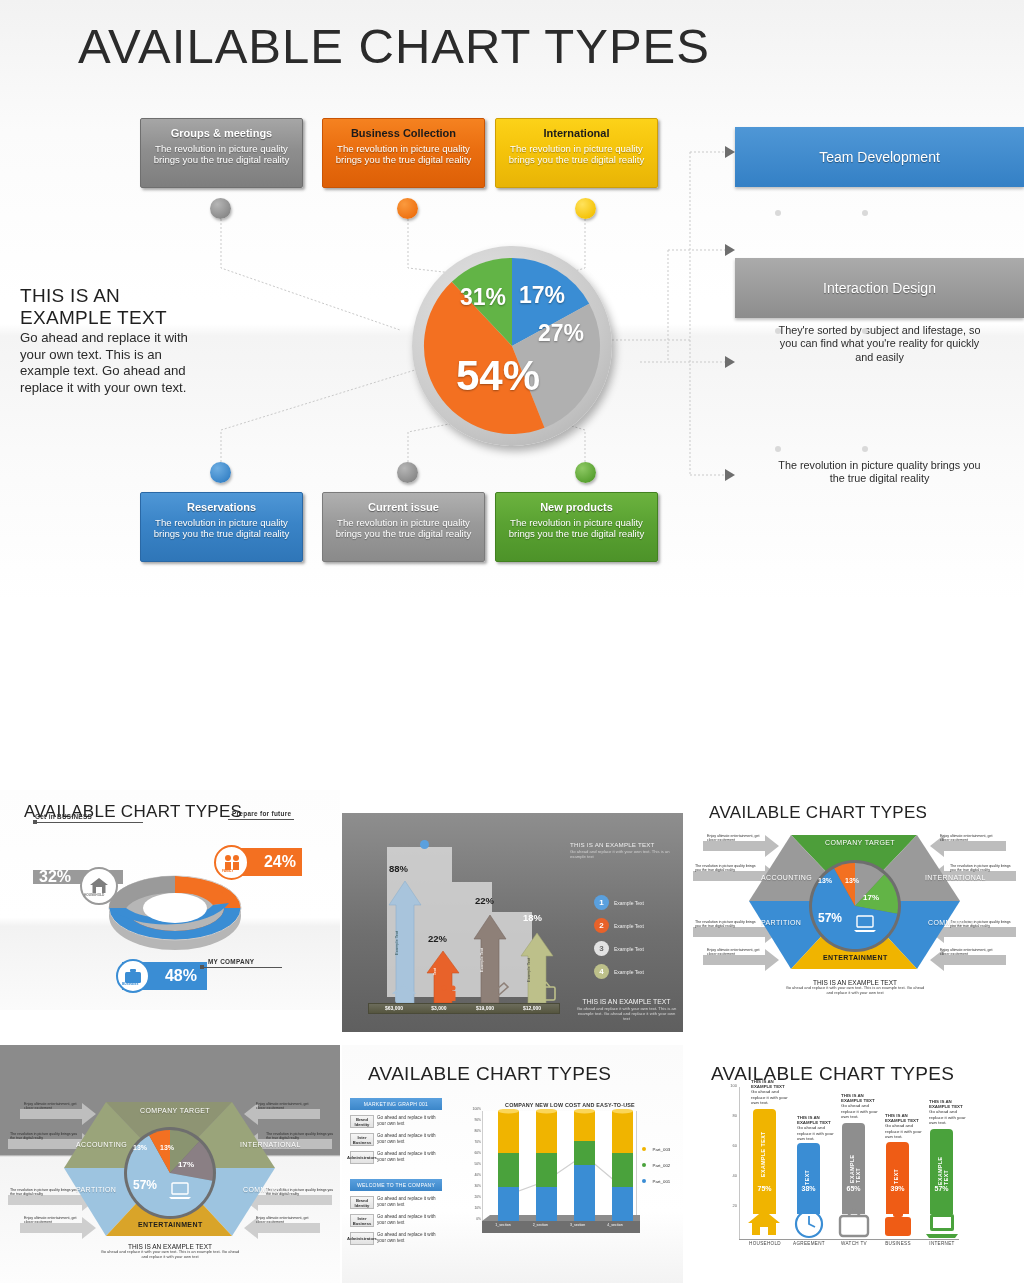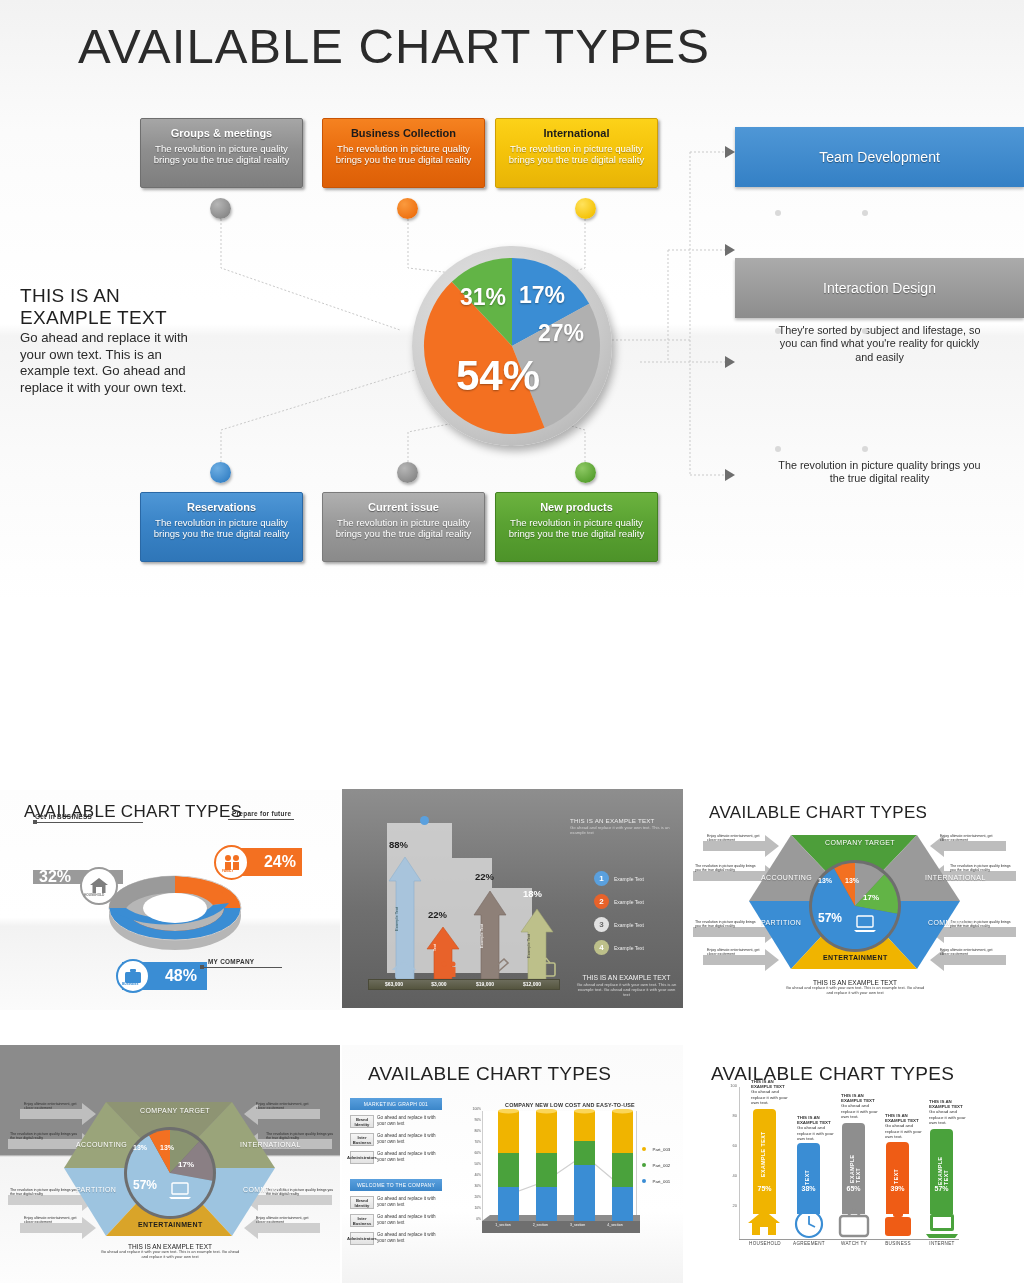--- a/index.html
+++ b/index.html
@@ -91,21 +91,21 @@
   .mini{ font-size:4.6px; color:#3b3b3b; line-height:5.6px; }
 
   
   .pill{ position:absolute; display:flex; align-items:center; color:#fff; font-weight:bold; }
   .ico-circ{
     position:absolute; border-radius:50%; background:#fff;
     display:flex; align-items:center; justify-content:center;
   }
 
   
-  #thumb2{ background:linear-gradient(to bottom,#8e8e8e,#6f6f6f 55%,#5f5f5f); }
+  #thumb2{ background:linear-gradient(to bottom,#8e8e8e,#6f6f6f 55%,#5f5f5f);margin-top:24px; }
   .legend-num{
     width:15px; height:15px; border-radius:50%; color:#fff; font-size:8px; font-weight:bold;
     display:flex; align-items:center; justify-content:center;
   }
 
   
   .hexlabel{ position:absolute; font-size:7px; color:#fff; letter-spacing:.4px; text-shadow:0 1px 1px rgba(0,0,0,.25); }
   .arrowtag{ position:absolute; font-size:3.6px; color:#2e2e2e; line-height:4.4px; }
 
   

